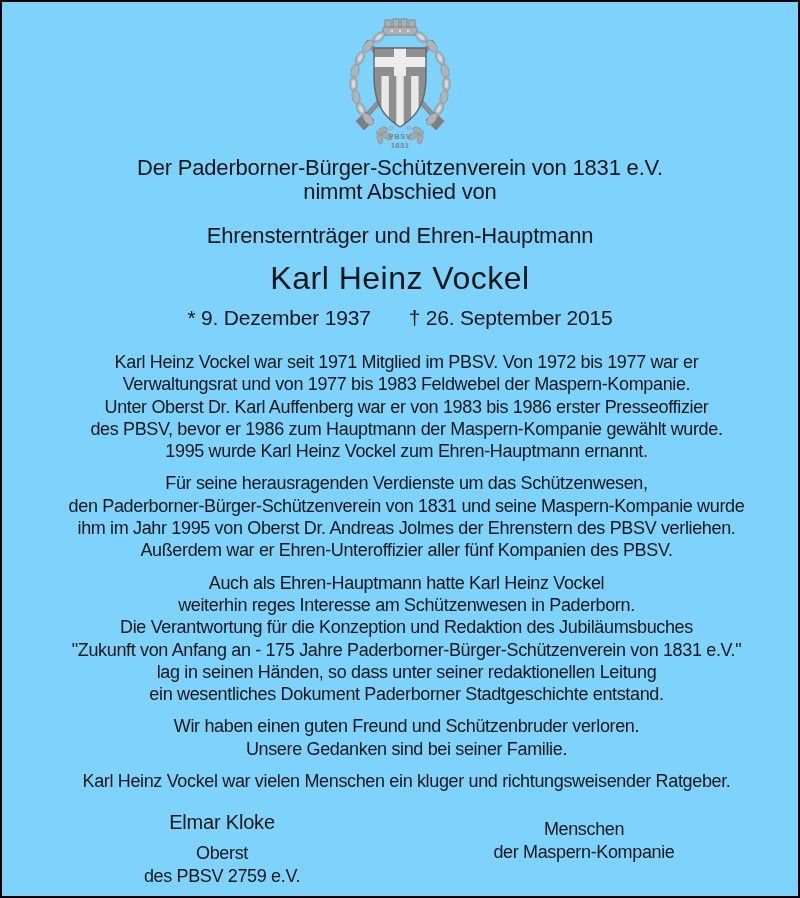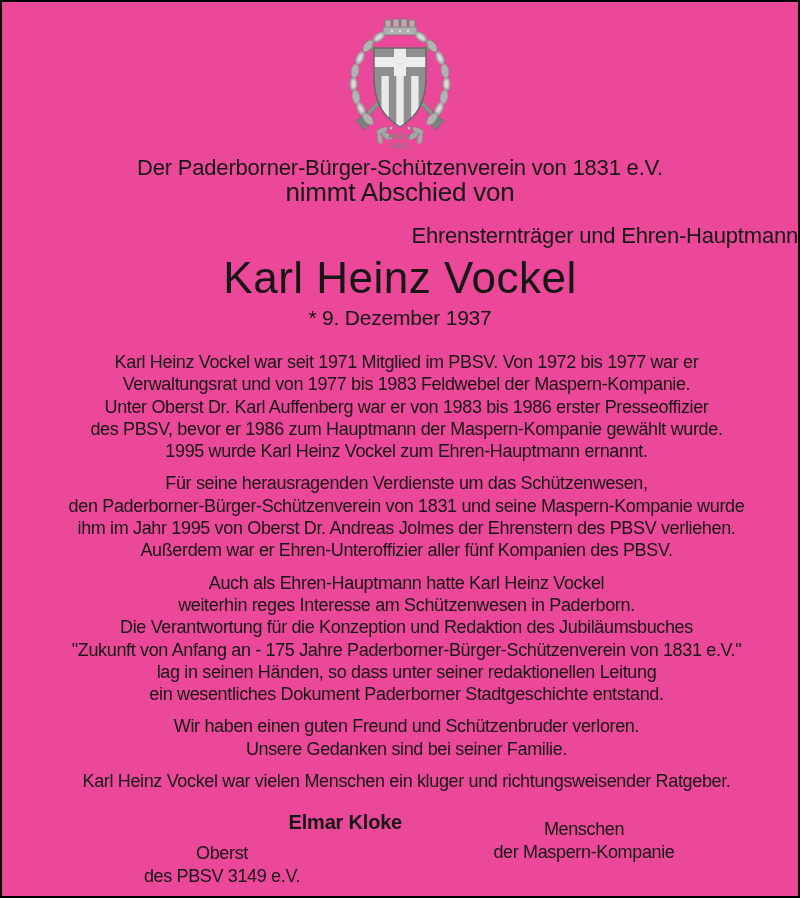--- a/index.html
+++ b/index.html
@@ -1,46 +1,46 @@
 <!DOCTYPE html>
 <html><head>
 <meta charset="utf-8">
 <style>
   html,body{margin:0;padding:0;background:#ffffff;}
   .page{
     position:relative;
     width:800px;height:898px;
     box-sizing:border-box;
     border:2px solid #000;
-    background:#ec4899;
+    background:#7dd3fc;
     font-family:"Liberation Sans",sans-serif;
     color:#161616;
     text-align:center;
     overflow:hidden;
   }
   .emblem{margin:14px auto 0;width:132px;height:136px;}
   .emblem svg{display:block;width:132px;height:136px;}
   .org-line{margin-top:4px;font-size:22px;line-height:24px;letter-spacing:-0.2px;}
-  .farewell{font-size:26px;line-height:24px;letter-spacing:-0.2px;text-align:center;}
-  .honor{margin-top:20px;font-size:22px;line-height:24px;letter-spacing:-0.2px;text-align:right;}
-  .name{margin:6px 0 0;font-size:44px;line-height:48px;font-weight:400;letter-spacing:0.5px;}
+  .farewell{font-size:22px;line-height:24px;letter-spacing:-0.2px;text-align:center;}
+  .honor{margin-top:20px;font-size:22px;line-height:24px;letter-spacing:-0.2px;}
+  .name{margin:6px 0 0;font-size:32px;line-height:48px;font-weight:400;letter-spacing:0.5px;}
   .dates{margin-top:4px;font-size:21px;line-height:24px;display:flex;justify-content:center;gap:38px;letter-spacing:-0.2px;}
   .body{margin-top:21px;}
   .body p{
     margin:0 0 10px;
     font-size:18px;
     line-height:22.3px;
     letter-spacing:-0.35px;
     white-space:pre-line;
     padding-left:13px;
   }
   .signatures{display:flex;padding-left:40px;margin-top:18px;text-align:center;}
   .sig{width:360px;}
   .sig + .sig{margin-left:2px;}
-  .sig-name{font-size:20px;line-height:24px;font-weight:bold;letter-spacing:-0.2px;text-align:right;}
+  .sig-name{font-size:20px;line-height:24px;font-weight:normal;letter-spacing:-0.2px;}
   .sig-role{margin-top:8px;font-size:18px;line-height:23px;letter-spacing:-0.35px;white-space:pre-line;}
 </style>
 </head>
 <body>
 
 <div class="page">
 
   <div class="emblem">
     <svg viewBox="0 0 132 136" xmlns="http://www.w3.org/2000/svg">
 
@@ -130,20 +130,21 @@
 
   <div class="org-line">Der Paderborner-Bürger-Schützenverein von 1831 e.V.</div>
   <div class="farewell">nimmt Abschied von</div>
 
   <div class="honor">Ehrensternträger und Ehren-Hauptmann</div>
 
   <h1 class="name">Karl Heinz Vockel</h1>
 
   <div class="dates">
     <span>* 9. Dezember 1937</span>
+    <span>† 26. September 2015</span>
   </div>
 
   <div class="body">
     <p>Karl Heinz Vockel war seit 1971 Mitglied im PBSV. Von 1972 bis 1977 war er
 Verwaltungsrat und von 1977 bis 1983 Feldwebel der Maspern-Kompanie.
 Unter Oberst Dr. Karl Auffenberg war er von 1983 bis 1986 erster Presseoffizier
 des PBSV, bevor er 1986 zum Hauptmann der Maspern-Kompanie gewählt wurde.
 1995 wurde Karl Heinz Vockel zum Ehren-Hauptmann ernannt.</p>
     <p>Für seine herausragenden Verdienste um das Schützenwesen,
 den Paderborner-Bürger-Schützenverein von 1831 und seine Maspern-Kompanie wurde
@@ -157,21 +158,21 @@
 ein wesentliches Dokument Paderborner Stadtgeschichte entstand.</p>
     <p>Wir haben einen guten Freund und Schützenbruder verloren.
 Unsere Gedanken sind bei seiner Familie.</p>
     <p>Karl Heinz Vockel war vielen Menschen ein kluger und richtungsweisender Ratgeber.</p>
   </div>
 
   <div class="signatures">
     <div class="sig">
       <div class="sig-name">Elmar Kloke</div>
       <div class="sig-role">Oberst
-des PBSV 3149 e.V.</div>
+des PBSV 2759 e.V.</div>
     </div>
     <div class="sig">
       <div class="sig-role">Menschen
 der Maspern-Kompanie</div>
     </div>
   </div>
 
 </div>
 
 </body></html>

